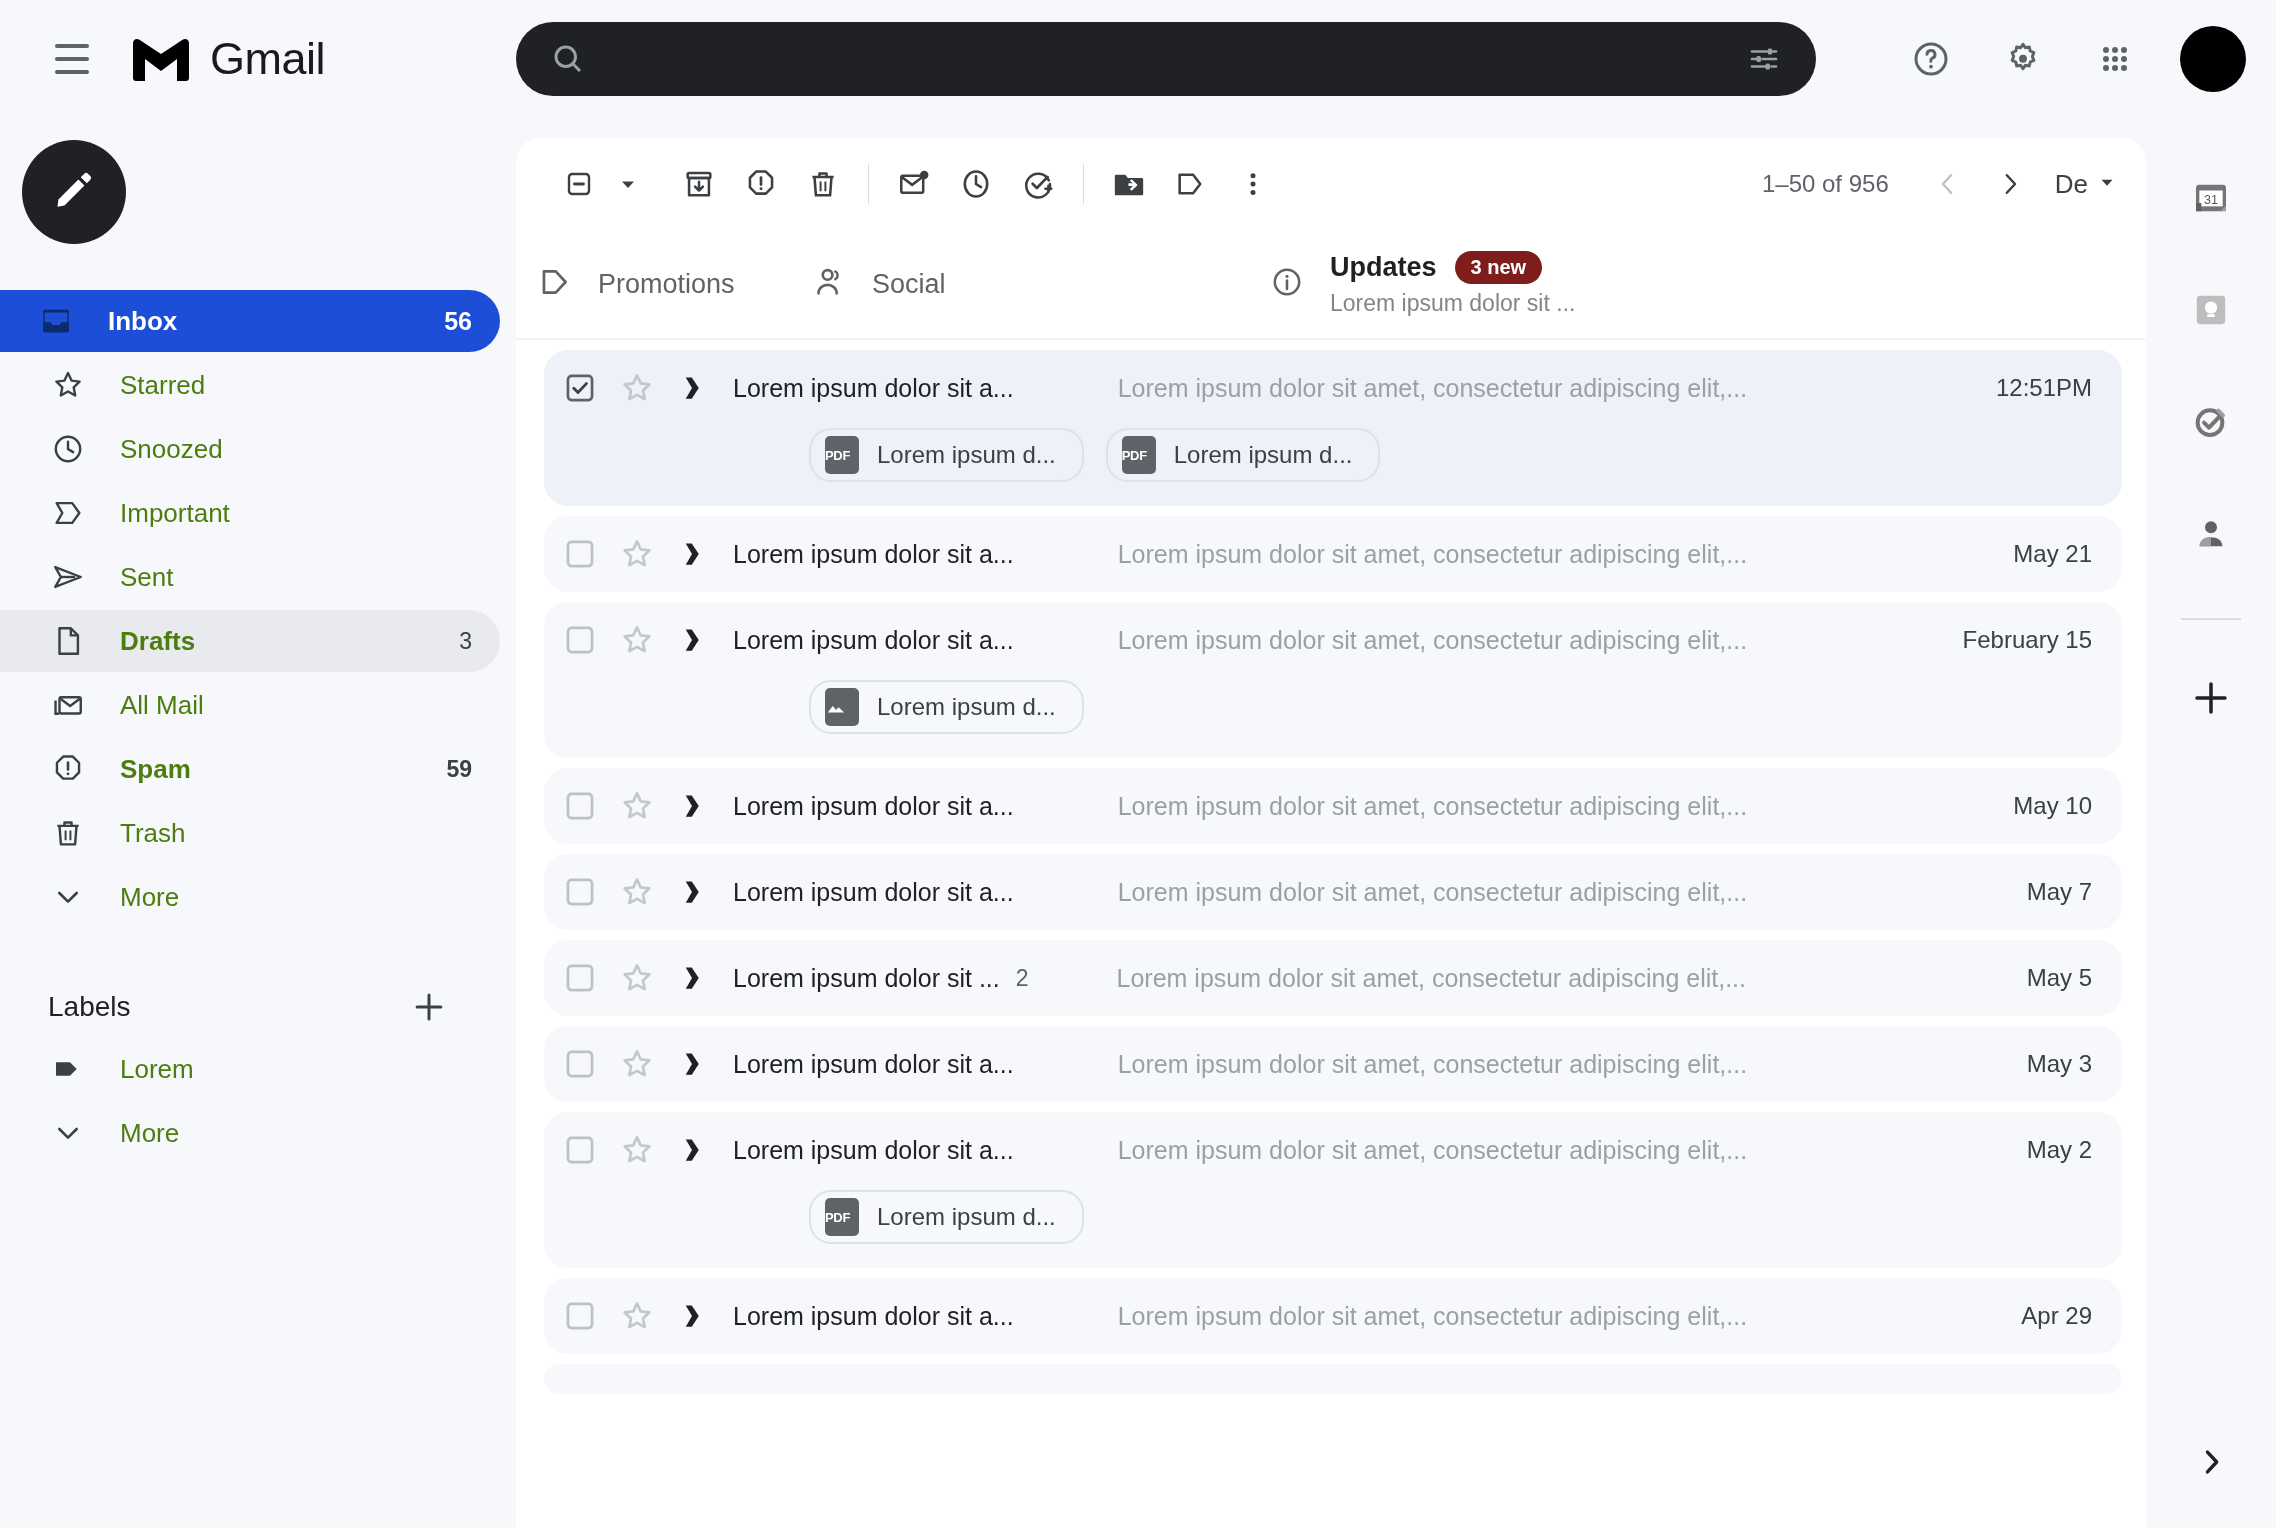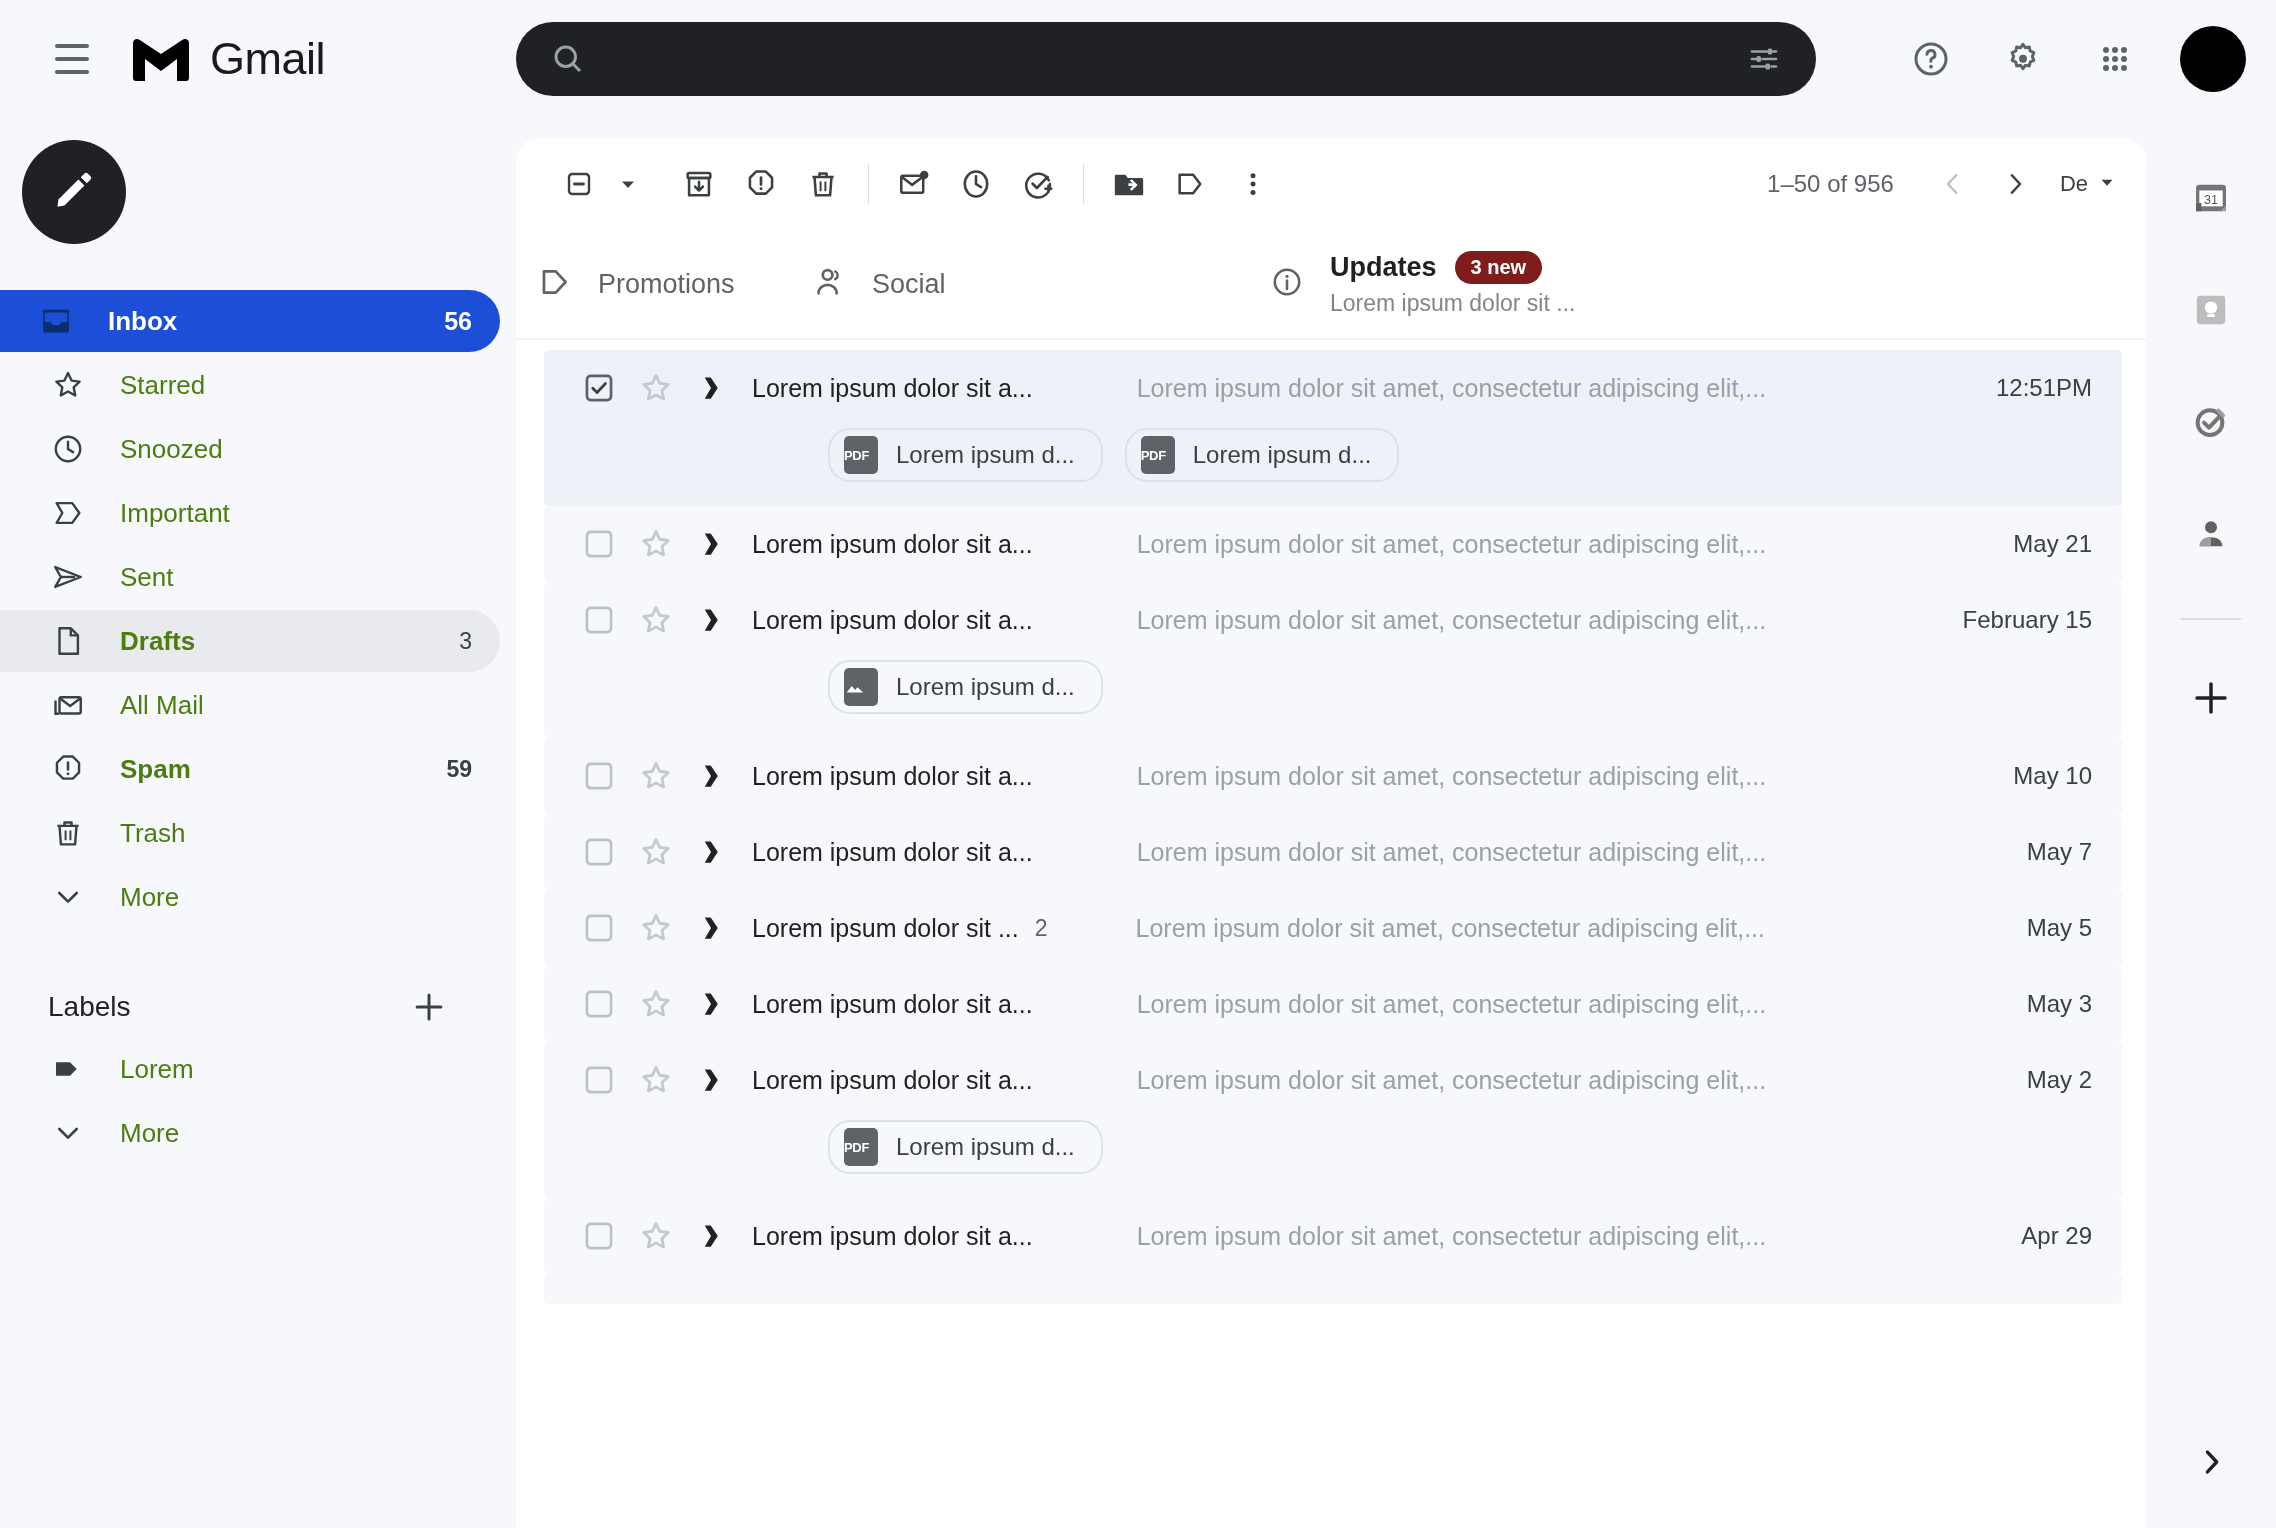--- a/index.html
+++ b/index.html
@@ -90,38 +90,38 @@
     position: absolute; left: 516px; top: 138px;
     width: 1630px; height: 1390px;
     background: #fff; border-radius: 24px 24px 0 0; overflow: hidden;
   }
   .toolbar { height: 92px; display: flex; align-items: center; padding: 0 28px 0 32px; }
   .tb-btn { width: 62px; height: 62px; border-radius: 50%; display:flex; align-items:center; justify-content:center; cursor:pointer; flex:none; }
   .tb-sep { width: 1px; height: 40px; background: #dadce0; margin: 0 14px; flex: none; }
   .tb-spacer { flex: 1; }
   .tb-count { font-size: 24px; color: #5f6368; margin-right: 28px; white-space: nowrap; }
   .tb-density { display:flex; align-items:center; gap: 8px; cursor: pointer; margin-left: 14px; }
-  .tb-density .dtxt { font-size: 22px; color: #3c4043; }
+  .tb-density .dtxt { font-size: 26px; color: #3c4043; }
 
   
   .tabs { height: 110px; display: flex; align-items: flex-start; position: relative; border-bottom: 2px solid #f1f3f4; }
   .tab { height: 108px; display: flex; align-items: center; gap: 26px; cursor: pointer; position: relative; padding-left: 22px; }
   .tab .tlabel { font-size: 27px; color: #5f6368; }
   .tab.active .tlabel { color: #202124; font-weight: bold; }
   .tab .underline { position: absolute; left: 0; right: 0; bottom: 0; height: 8px; background: #202124; border-radius: 4px 4px 0 0; }
   .tab-texts { display: flex; flex-direction: column; justify-content: center; gap: 6px; }
   .tab-title-row { display: flex; align-items: center; gap: 18px; }
   .badge { background: #7f1d1d; color: #fff; font-size: 20px; font-weight: bold; border-radius: 18px; padding: 5px 16px; white-space: nowrap; }
   .tab-sub { font-size: 23px; color: #80868b; white-space: nowrap; }
 
   
   .list { padding: 10px 24px 0 28px; }
   .row {
-    background: #f6f8fc; border-radius: 5px; 
-    padding: 0 30px 0 38px; cursor: pointer; overflow: hidden;
+    background: #f6f8fc; border-radius: 24px; margin-bottom: 10px;
+    padding: 0 30px 0 19px; cursor: pointer; overflow: hidden;
   }
   .row.selected { background: #eef1f8; }
   .row-main { height: 76px; display: flex; align-items: center; }
   .chk { width: 34px; height: 34px; flex: none; cursor: pointer; }
   .star { width: 36px; height: 36px; flex: none; margin-left: 22px; cursor: pointer; }
   .imp { width: 30px; height: 30px; flex: none; margin-left: 22px; cursor: pointer; }
   .sender { font-size: 25px; color: #202124; margin-left: 26px; white-space: nowrap; }
   .thrcount { font-size: 23px; color: #5f6368; margin-left: 16px; }
   .subject { font-size: 25px; color: #9aa0a6; margin-left: 88px; white-space: nowrap; overflow: hidden; flex: 1; }
   .date { font-size: 24px; color: #3c4043; white-space: nowrap; margin-left: 24px; }

